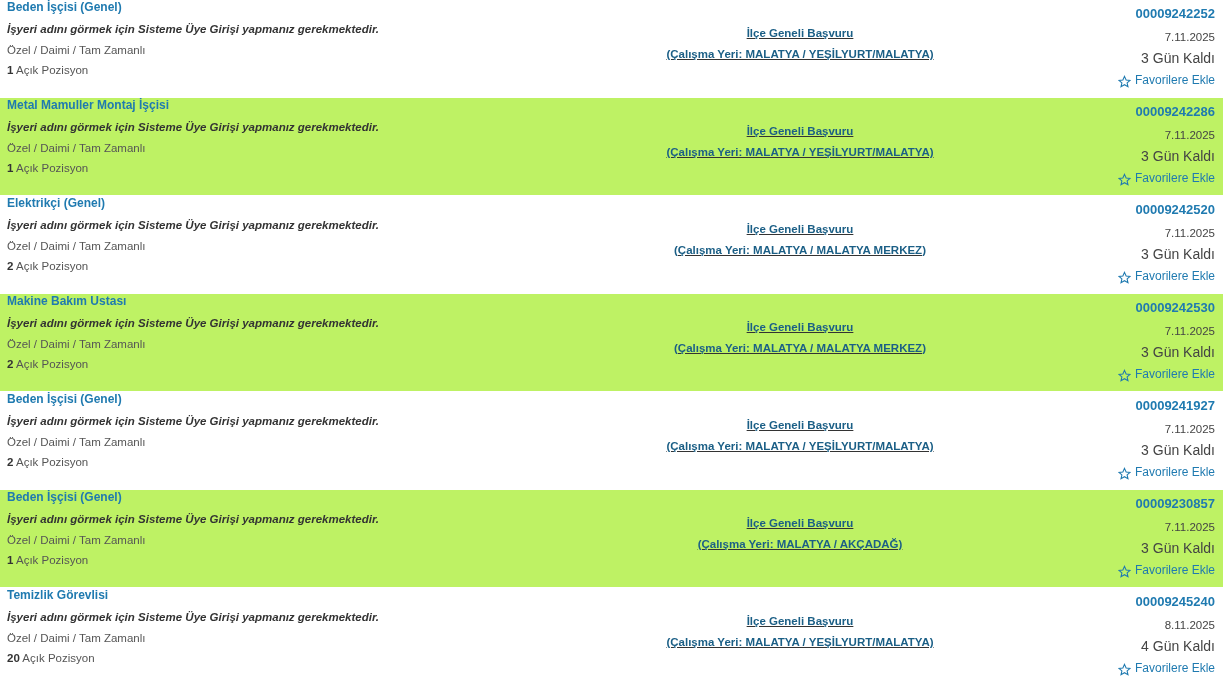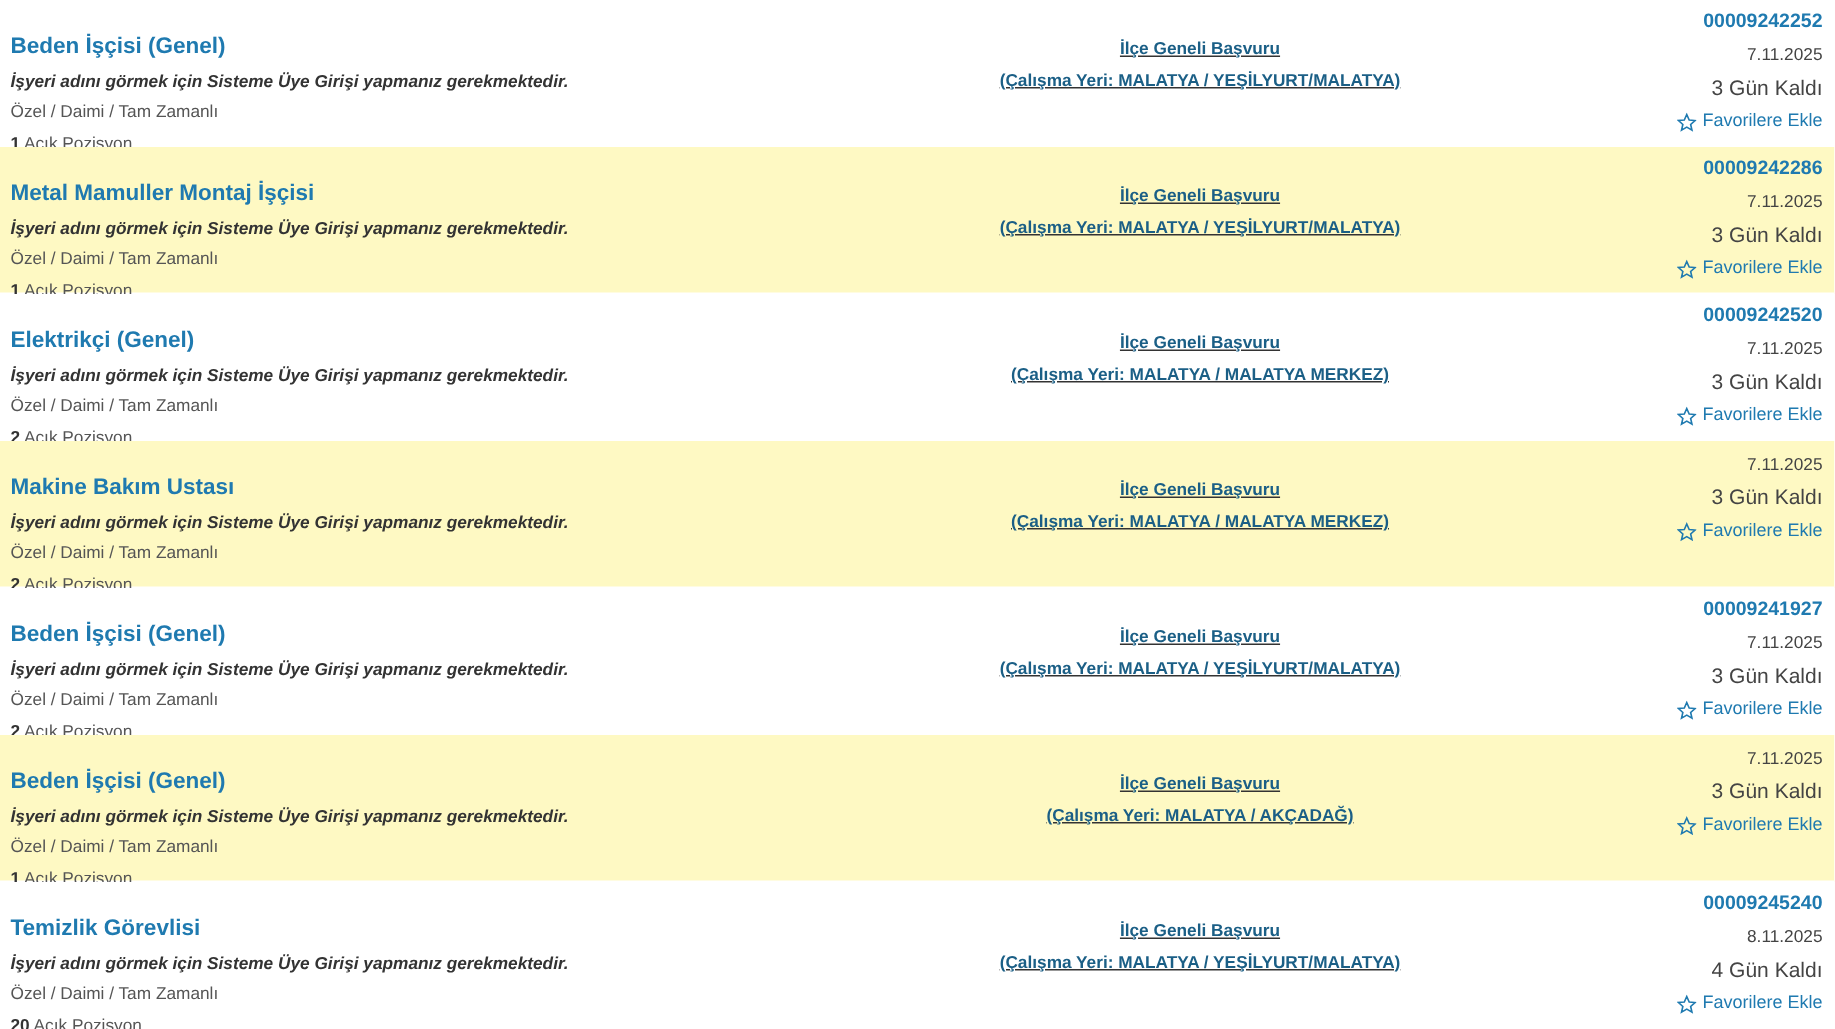--- a/index.html
+++ b/index.html
@@ -21,34 +21,34 @@
   .job-row {
     position: relative;
     height: 98px;
     box-sizing: border-box;
     border-bottom: 1px solid #ffffff;
   }
   .job-row.odd {
     background: #ffffff;
   }
   .job-row.even {
-    background: #fef9c3;
+    background: #bef264;
   }
   .col-left {
     position: absolute;
     left: 7px;
     top: 0;
     width: 560px;
   }
   .job-title {
     color: #1f7ab0;
-    font-size: 15px;
-    font-weight: bold;
-    line-height: 1.1;
-    padding-top: 23px;
+    font-size: 12px;
+    font-weight: bold;
+    line-height: 1.1;
+    padding-top: 0;
     display: inline-block;
     text-decoration: none;
   }
   .login-note {
     font-style: italic;
     font-weight: bold;
     font-size: 11.5px;
     color: #333333;
     padding-top: 9px;
     line-height: 1.1;
@@ -240,20 +240,21 @@
       <div class="positions">
         <span class="count">2</span>
         <span class="plabel">Açık Pozisyon</span>
       </div>
     </div>
     <div class="col-center">
       <div class="appl-type">İlçe Geneli Başvuru</div>
       <div class="work-place">(Çalışma Yeri: MALATYA / MALATYA MERKEZ)</div>
     </div>
     <div class="col-right">
+      <a class="ref-no" href="#">00009242530</a>
       <div class="pub-date">7.11.2025</div>
       <div class="days-left">3 Gün Kaldı</div>
       <div class="fav-wrap">
         <span class="star-icon">
           <svg viewBox="0 0 24 24" width="13" height="13" fill="none" stroke="currentColor" stroke-width="2">
             <polygon points="12,2.5 15,9.2 22.2,9.9 16.8,14.7 18.4,21.7 12,18 5.6,21.7 7.2,14.7 1.8,9.9 9,9.2"></polygon>
           </svg>
         </span>
         <a class="fav-link" href="#">Favorilere Ekle</a>
       </div>
@@ -295,20 +296,21 @@
       <div class="positions">
         <span class="count">1</span>
         <span class="plabel">Açık Pozisyon</span>
       </div>
     </div>
     <div class="col-center">
       <div class="appl-type">İlçe Geneli Başvuru</div>
       <div class="work-place">(Çalışma Yeri: MALATYA / AKÇADAĞ)</div>
     </div>
     <div class="col-right">
+      <a class="ref-no" href="#">00009230857</a>
       <div class="pub-date">7.11.2025</div>
       <div class="days-left">3 Gün Kaldı</div>
       <div class="fav-wrap">
         <span class="star-icon">
           <svg viewBox="0 0 24 24" width="13" height="13" fill="none" stroke="currentColor" stroke-width="2">
             <polygon points="12,2.5 15,9.2 22.2,9.9 16.8,14.7 18.4,21.7 12,18 5.6,21.7 7.2,14.7 1.8,9.9 9,9.2"></polygon>
           </svg>
         </span>
         <a class="fav-link" href="#">Favorilere Ekle</a>
       </div>

